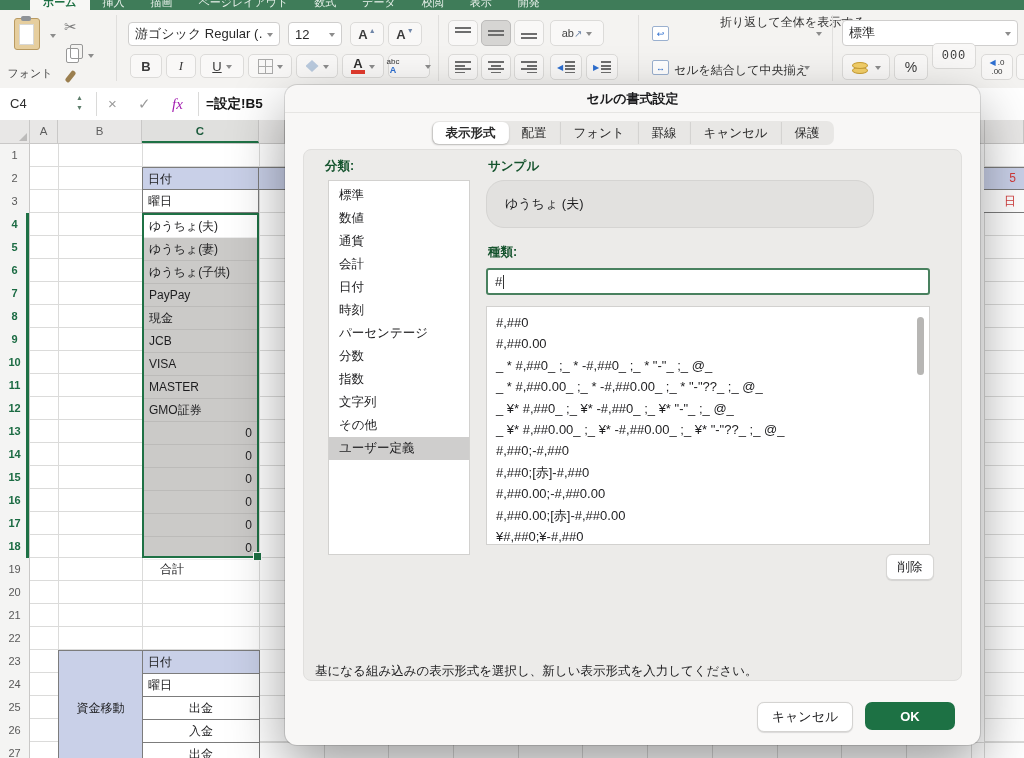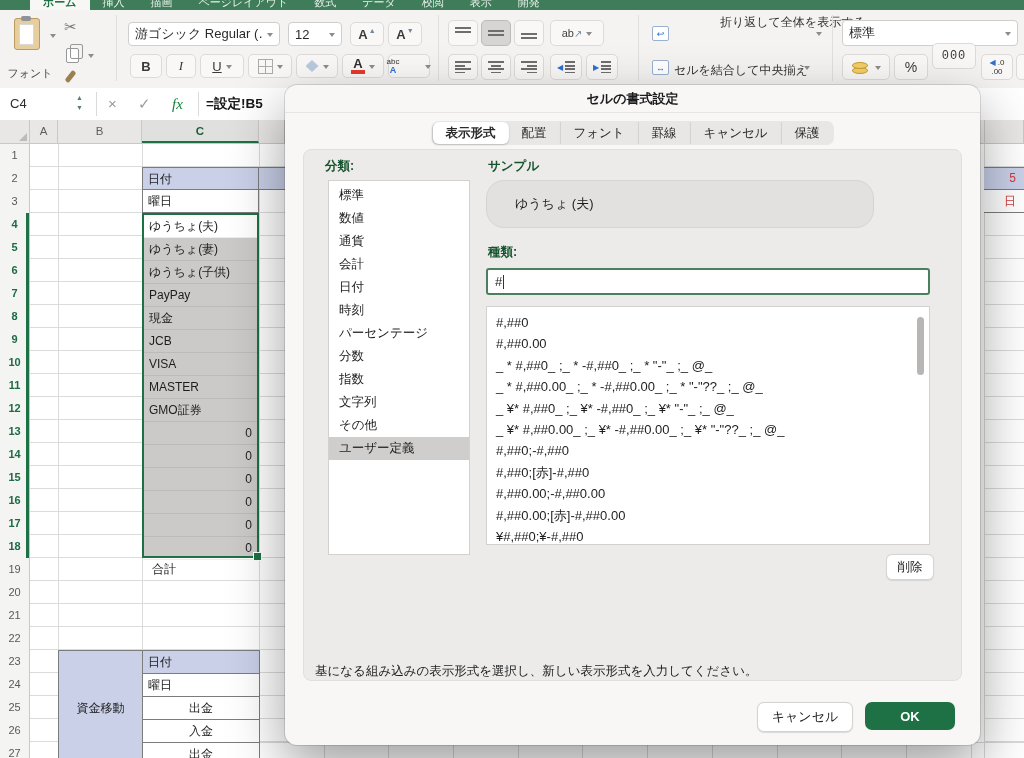--- a/index.html
+++ b/index.html
@@ -63,21 +63,21 @@
   .fcolA{font-size:13px;font-weight:bold;color:#2f2f2f;line-height:12px;display:inline-block;border-bottom:4px solid #e23b2e;padding:0 2px;}
   .abcic{display:inline-flex;flex-direction:column;align-items:center;line-height:8px;}
   .abcic .l1{font-size:8px;color:#333;} .abcic .l2{font-size:9px;color:#2e6fd0;font-weight:bold;}
   .wraplbl{position:absolute;font-size:12px;color:#333;white-space:nowrap;}
   
   .fbar{left:0;top:88px;width:1024px;height:32px;background:#fff;}
   .fbar .vline{position:absolute;top:4px;width:1px;height:24px;background:#dadad9;}
   .cellref{position:absolute;left:10px;top:0;line-height:32px;font-size:13px;color:#2d2d2d;}
   .stepper{position:absolute;left:76px;top:5px;display:flex;flex-direction:column;font-size:7px;line-height:10px;color:#5d7d6b;text-align:center;}
   .fxbtn{position:absolute;top:0;line-height:32px;font-size:15px;color:#9a9a9a;}
-  .fx{font-family:"Liberation Serif",serif;font-style:italic;color:#15803d;}
+  .fx{font-family:"Liberation Serif",serif;font-style:italic;color:#a21caf;}
   .formula{position:absolute;left:206px;top:0;line-height:32px;font-size:13.5px;font-weight:bold;color:#171717;}
   
   .colheads{left:0;top:120px;width:1024px;height:24px;background:#e8e7e6;border-bottom:1px solid #c9c8c7;box-sizing:border-box;}
   .ch{position:absolute;top:0;height:23px;line-height:23px;text-align:center;font-size:11.5px;color:#5e5e5e;
       border-right:1px solid #c9c8c7;box-sizing:border-box;}
   .ch.selcol{background:#e0e0de;color:#1e5c3e;font-weight:bold;border-bottom:2px solid var(--excelGreen);}
   .corner{position:absolute;left:0;top:0;width:30px;height:23px;border-right:1px solid #c9c8c7;box-sizing:border-box;}
   .corner::after{content:"";position:absolute;right:2px;bottom:2px;border-left:8px solid transparent;border-bottom:8px solid #bcbbba;}
   .rowheads{left:0;top:144px;width:30px;height:614px;background:#f4f4f3;border-right:1px solid #c9c8c7;box-sizing:border-box;overflow:hidden;}
   .rn{height:23px;line-height:23px;text-align:center;font-size:11px;color:#595959;box-sizing:border-box;}
@@ -94,21 +94,21 @@
   .t1 .hd{height:23px;line-height:23px;background:var(--headerFill);border:1px solid #7c7c7c;box-sizing:border-box;
           font-size:12px;padding-left:5px;}
   .t1 .r3{height:23px;line-height:23px;background:#fff;border:1px solid #7c7c7c;border-top:none;box-sizing:border-box;
           font-size:12px;padding-left:5px;}
   .selection{position:relative;height:345px;background:var(--selectionFill);border:2px solid var(--excelGreen);box-sizing:border-box;}
   .selection::after{content:"";position:absolute;right:-5px;bottom:-5px;width:7px;height:7px;background:var(--excelGreen);border:1.5px solid #fff;}
   .selcell,.zerocell{height:23px;line-height:23px;font-size:12px;box-sizing:border-box;border-bottom:1px solid rgba(0,0,0,.07);}
   .selcell{padding-left:5px;}
   .selcell:first-child{background:#fff;}
   .zerocell{text-align:right;padding-right:5px;}
-  .totalcell{left:142px;top:558px;width:117px;height:23px;line-height:23px;font-size:12px;padding-left:10px;box-sizing:border-box;}
+  .totalcell{left:142px;top:558px;width:117px;height:23px;line-height:23px;font-size:12px;padding-left:18px;box-sizing:border-box;}
   
   .t2{left:58px;top:650px;width:202px;height:116px;border:1.5px solid #7c7c7c;box-sizing:border-box;display:flex;background:#fff;}
   .t2left{width:84px;background:var(--headerFill);border-right:1px solid #7c7c7c;box-sizing:border-box;
           display:flex;align-items:center;justify-content:center;font-size:12px;}
   .t2right{flex:1;display:flex;flex-direction:column;}
   .t2c{height:23px;line-height:23px;font-size:12px;border-bottom:1px solid #7c7c7c;box-sizing:border-box;padding-left:5px;background:#fff;}
   .t2c:nth-child(1){background:var(--headerFill);}
   .t2c:nth-child(n+3){text-align:center;padding-left:0;}
   
   .peek2{left:984px;top:167px;width:40px;height:23px;background:var(--headerFill);border-top:1px solid #7c7c7c;border-bottom:1px solid #7c7c7c;
@@ -125,21 +125,21 @@
   .dtab{height:22px;line-height:22px;padding:0 13px;font-size:12.5px;color:#2b2b2b;white-space:nowrap;}
   .dtab+.dtab{border-left:1px solid #d2d1cf;}
   .dtab:nth-child(2){border-left:none;}
   .dtab:first-child{background:#fff;border-radius:6px;box-shadow:0 1px 2px rgba(0,0,0,.2);font-weight:bold;}
   .dpanel{position:absolute;left:18px;top:64px;width:659px;height:532px;background:#ecebe9;border-radius:8px;border:1px solid #e0dfdd;box-sizing:border-box;}
   .dlabel{position:absolute;font-size:12.5px;color:#14532d;font-weight:bold;}
   .catlist{position:absolute;left:43px;top:95px;width:142px;height:375px;background:#fff;border:1px solid #d2d1cf;box-sizing:border-box;padding-top:3px;}
   .catitem{height:23px;line-height:23px;font-size:12.5px;padding-left:10px;white-space:nowrap;}
   .catitem:nth-child(12){background:#cfcecd;}
   .samplebox{position:absolute;left:201px;top:95px;width:388px;height:48px;background:#e2e1df;border:1px solid #d5d4d2;
-             border-radius:18px;box-sizing:border-box;display:flex;align-items:center;padding-left:28px;font-size:13px;}
+             border-radius:18px;box-sizing:border-box;display:flex;align-items:center;padding-left:18px;font-size:13px;}
   .typeinput{position:absolute;left:201px;top:183px;width:444px;height:27px;background:#fff;border:2px solid #49815f;
              border-radius:3px;box-sizing:border-box;display:flex;align-items:center;padding-left:7px;font-size:13px;}
   .caret{width:1px;height:14px;background:#333;margin-left:1px;}
   .fmtlist{position:absolute;left:201px;top:221px;width:444px;height:239px;background:#fff;border:1px solid #d2d1cf;
            box-sizing:border-box;padding:5px 0 0 9px;overflow:hidden;}
   .fmtitem{line-height:21.4px;font-size:13px;white-space:nowrap;}
   .scrollthumb{position:absolute;right:5px;top:10px;width:7px;height:58px;background:#b7b6b4;border-radius:4px;}
   .delbtn{position:absolute;left:601px;top:469px;width:46px;height:24px;background:#fff;border:1px solid #d6d5d3;
           border-radius:6px;font-size:12.5px;display:flex;align-items:center;justify-content:center;box-shadow:0 .5px 1px rgba(0,0,0,.1);}
   .instruction{position:absolute;left:30px;top:578px;font-size:12.5px;color:#1c1c1e;}

